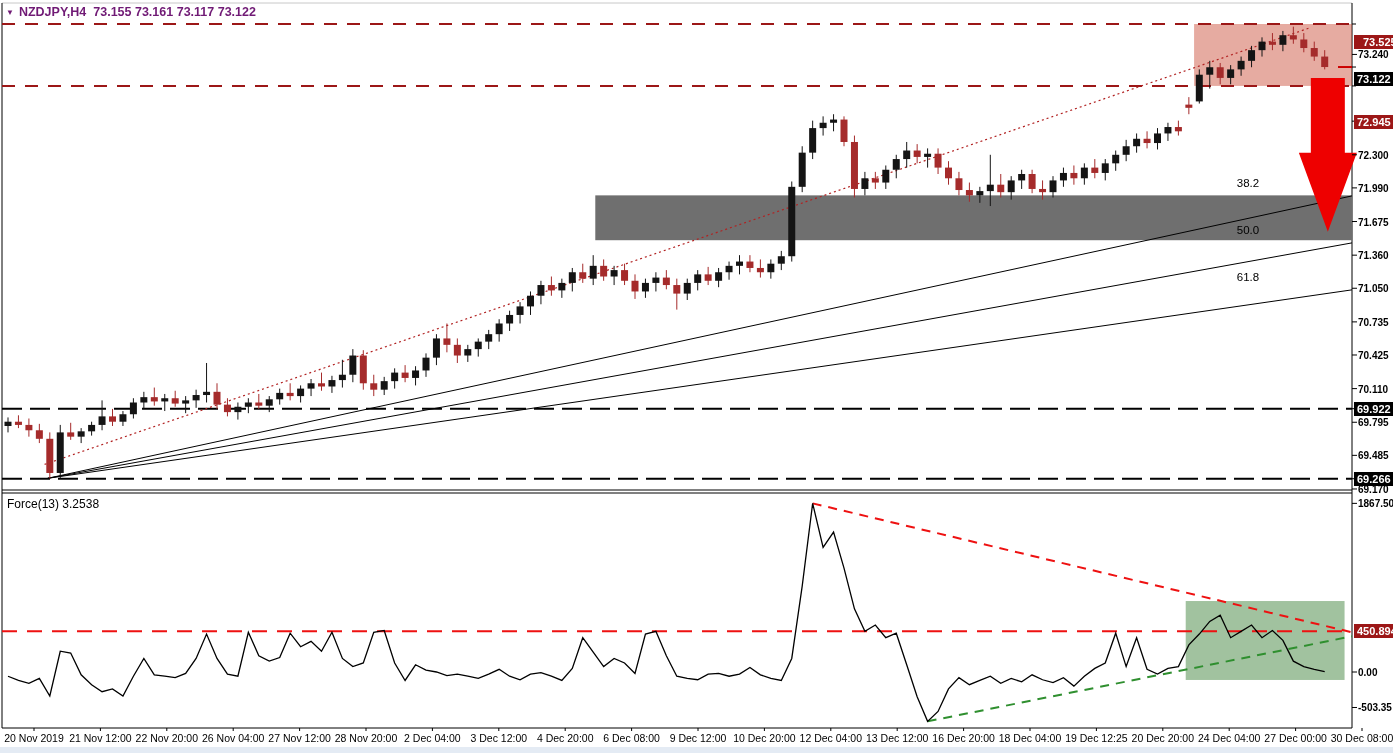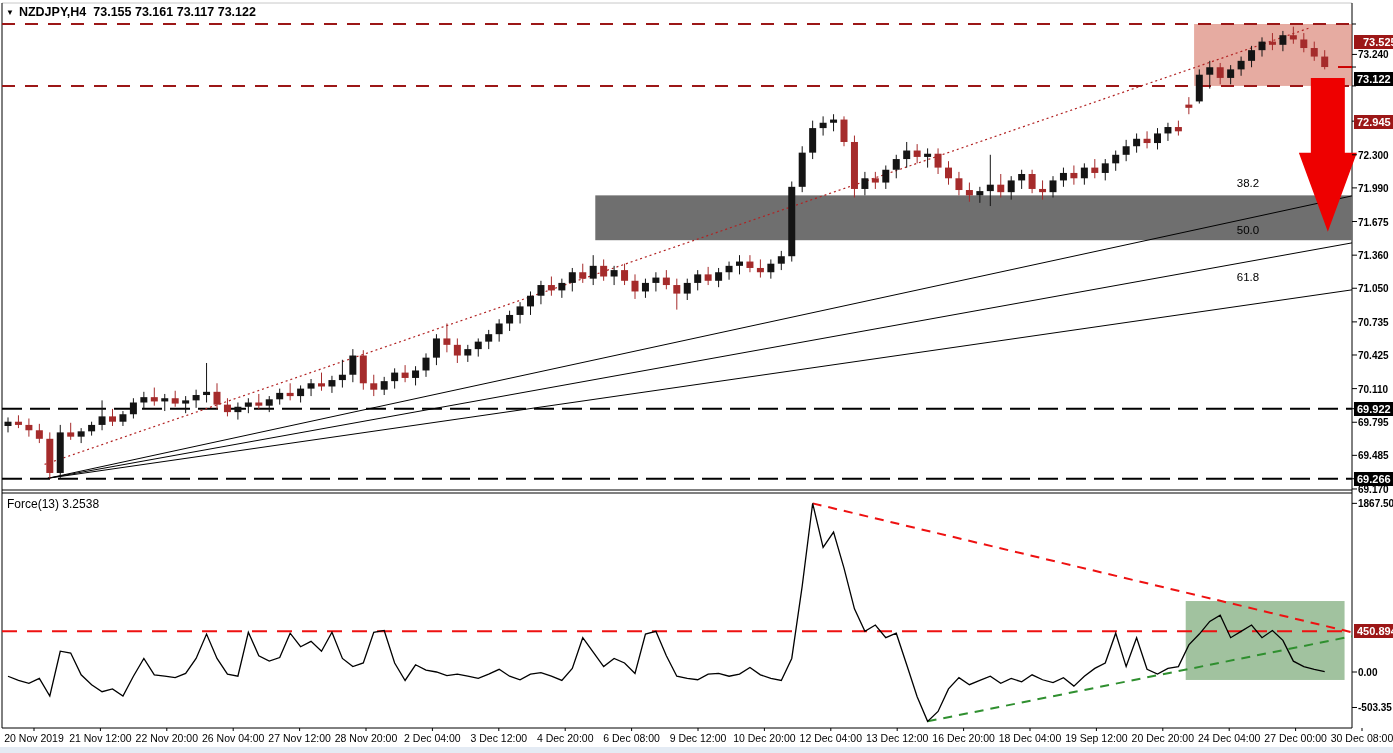--- a/index.html
+++ b/index.html
@@ -7,21 +7,21 @@
        font-family:"Liberation Sans",sans-serif;}
   #chart-svg{position:absolute;left:0;top:0;z-index:1;}
   #labels{position:absolute;left:0;top:0;width:100%;height:100%;z-index:2;pointer-events:none;}
   .ptick{position:absolute;left:1358px;transform:translateY(-50%);font-size:10px;font-weight:700;color:#000;white-space:nowrap;}
   .marker{position:absolute;left:1354px;transform:translateY(-50%);font-size:11px;font-weight:700;color:#fff;
           padding:1px 3px;white-space:nowrap;}
   .marker.level-red{background:#9c1717;}
   .marker.level-black{background:#000000;}
   .ttick{position:absolute;top:732px;transform:translateX(-50%);font-size:10.5px;color:#000;white-space:nowrap;}
   .fib{position:absolute;transform:translateX(-50%);font-size:11.5px;color:#000;white-space:nowrap;}
-  #title{position:absolute;left:6px;top:5px;z-index:3;font-size:12.5px;font-weight:700;color:#000000;white-space:nowrap;}
+  #title{position:absolute;left:6px;top:5px;z-index:3;font-size:12.5px;font-weight:700;color:#701a75;white-space:nowrap;}
   #title .dd{font-size:8px;vertical-align:1px;margin-right:5px;}
   #force-header{position:absolute;left:7px;top:497px;z-index:3;font-size:12px;color:#000;white-space:nowrap;}
   #splitter{position:absolute;left:0;top:490px;width:1352px;height:3px;z-index:2;cursor:row-resize;}
   #bottom-strip{position:absolute;left:0;top:747px;width:1393px;height:6px;background:#e4ebf4;z-index:2;}
 </style>
 </head>
 <body>
 
 <div id="app">
   <svg id="chart-svg" width="1393" height="753">
@@ -390,20 +390,20 @@
       <div class="ttick" style="left: 432.4px;">2 Dec 04:00</div>
       <div class="ttick" style="left: 498.8px;">3 Dec 12:00</div>
       <div class="ttick" style="left: 565.2px;">4 Dec 20:00</div>
       <div class="ttick" style="left: 631.6px;">6 Dec 08:00</div>
       <div class="ttick" style="left: 698px;">9 Dec 12:00</div>
       <div class="ttick" style="left: 764.4px;">10 Dec 20:00</div>
       <div class="ttick" style="left: 830.8px;">12 Dec 04:00</div>
       <div class="ttick" style="left: 897.2px;">13 Dec 12:00</div>
       <div class="ttick" style="left: 963.6px;">16 Dec 20:00</div>
       <div class="ttick" style="left: 1030px;">18 Dec 04:00</div>
-      <div class="ttick" style="left: 1096.4px;">19 Sep 12:00</div>
+      <div class="ttick" style="left: 1096.4px;">19 Dec 12:25</div>
       <div class="ttick" style="left: 1162.8px;">20 Dec 20:00</div>
       <div class="ttick" style="left: 1229.2px;">24 Dec 04:00</div>
       <div class="ttick" style="left: 1295.6px;">27 Dec 00:00</div>
       <div class="ttick" style="left: 1362px;">30 Dec 08:00</div>
     </div>
   <div id="bottom-strip"></div>
 </div>
 
 </body></html>

